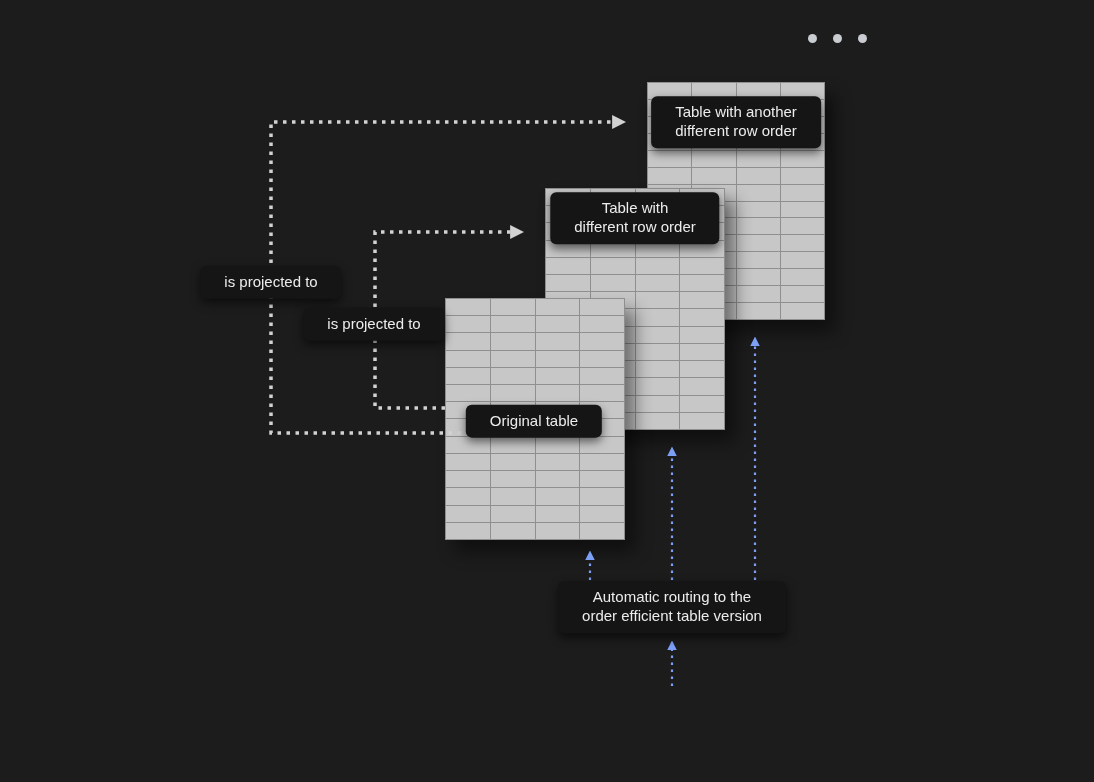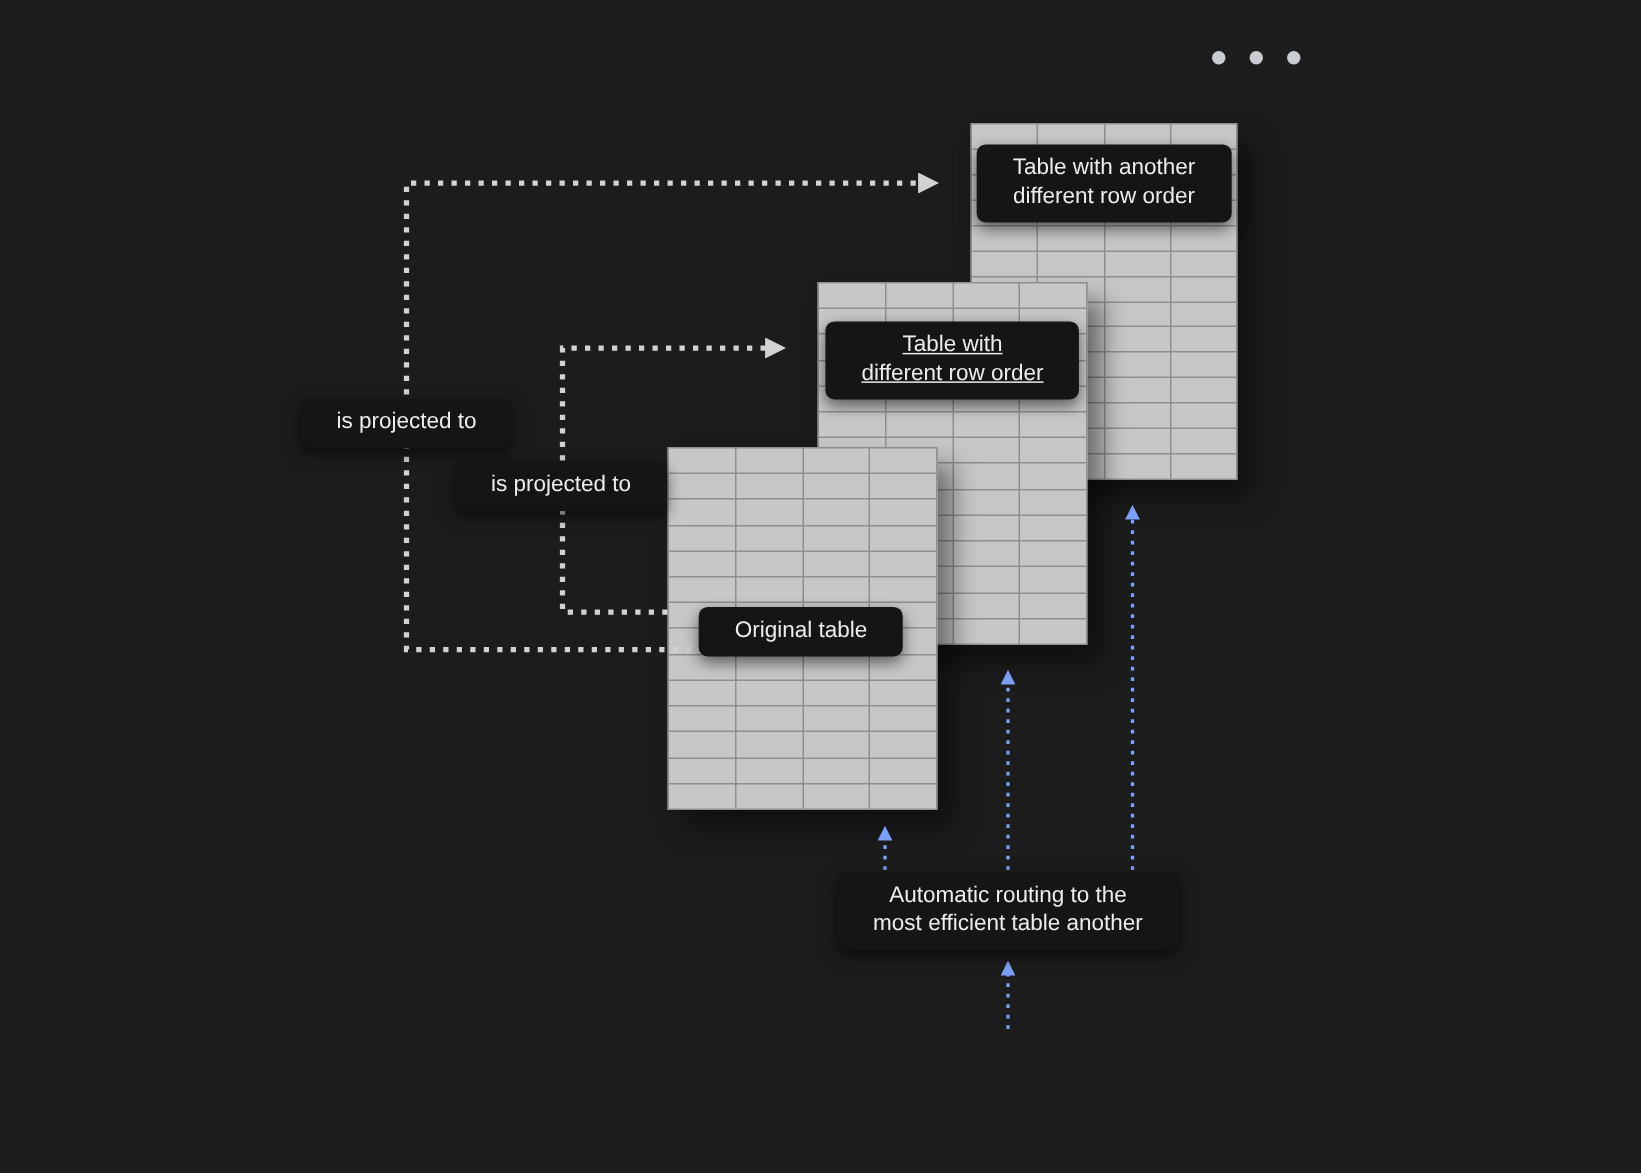--- a/index.html
+++ b/index.html
@@ -33,21 +33,21 @@
   svg.arrows{position:absolute;left:0;top:0;width:1094px;height:782px;z-index:5;pointer-events:none;}
   .gray-arrow{fill:none;stroke:var(--arrow-gray);stroke-width:3.5;stroke-dasharray:3.5 5.5;}
   .blue-arrow{fill:none;stroke:var(--arrow-blue);stroke-width:2.2;stroke-dasharray:2.5 4.5;}
 
   
   .badge{position:absolute;transform:translate(-50%,-50%);background:var(--badge-bg);
          color:var(--badge-text);font-size:15px;line-height:1.25;padding:7px 24px;
          border-radius:6px;text-align:center;white-space:pre-line;z-index:6;
          box-shadow:0 4px 10px rgba(0,0,0,0.55);}
   #label-back {left:736px;top:122px;}
-  #label-mid  {left:635px;top:240px;text-decoration:underline;}
+  #label-mid  {left:635px;top:218px;}
   #label-front{left:534px;top:421px;}
   #proj-label-1{left:271px;top:282px;}
   #proj-label-2{left:374px;top:324px;}
   #routing-label{left:672px;top:607px;}
   #query-label{left:672px;top:725px;color:var(--arrow-blue);padding:9px 12px;border-radius:8px;}
 </style>
 </head>
 <body>
 
 <div class="canvas">
@@ -261,15 +261,15 @@
   <div class="badge" id="label-back">Table with another
 different row order</div>
   <div class="badge" id="label-mid">Table with
 different row order</div>
   <div class="badge" id="label-front">Original table</div>
 
   <div class="badge" id="proj-label-1">is projected to</div>
   <div class="badge" id="proj-label-2">is projected to</div>
 
   <div class="badge" id="routing-label">Automatic routing to the
-most efficient table another</div>
+order efficient table version</div>
 
 </div>
 
 </body></html>

